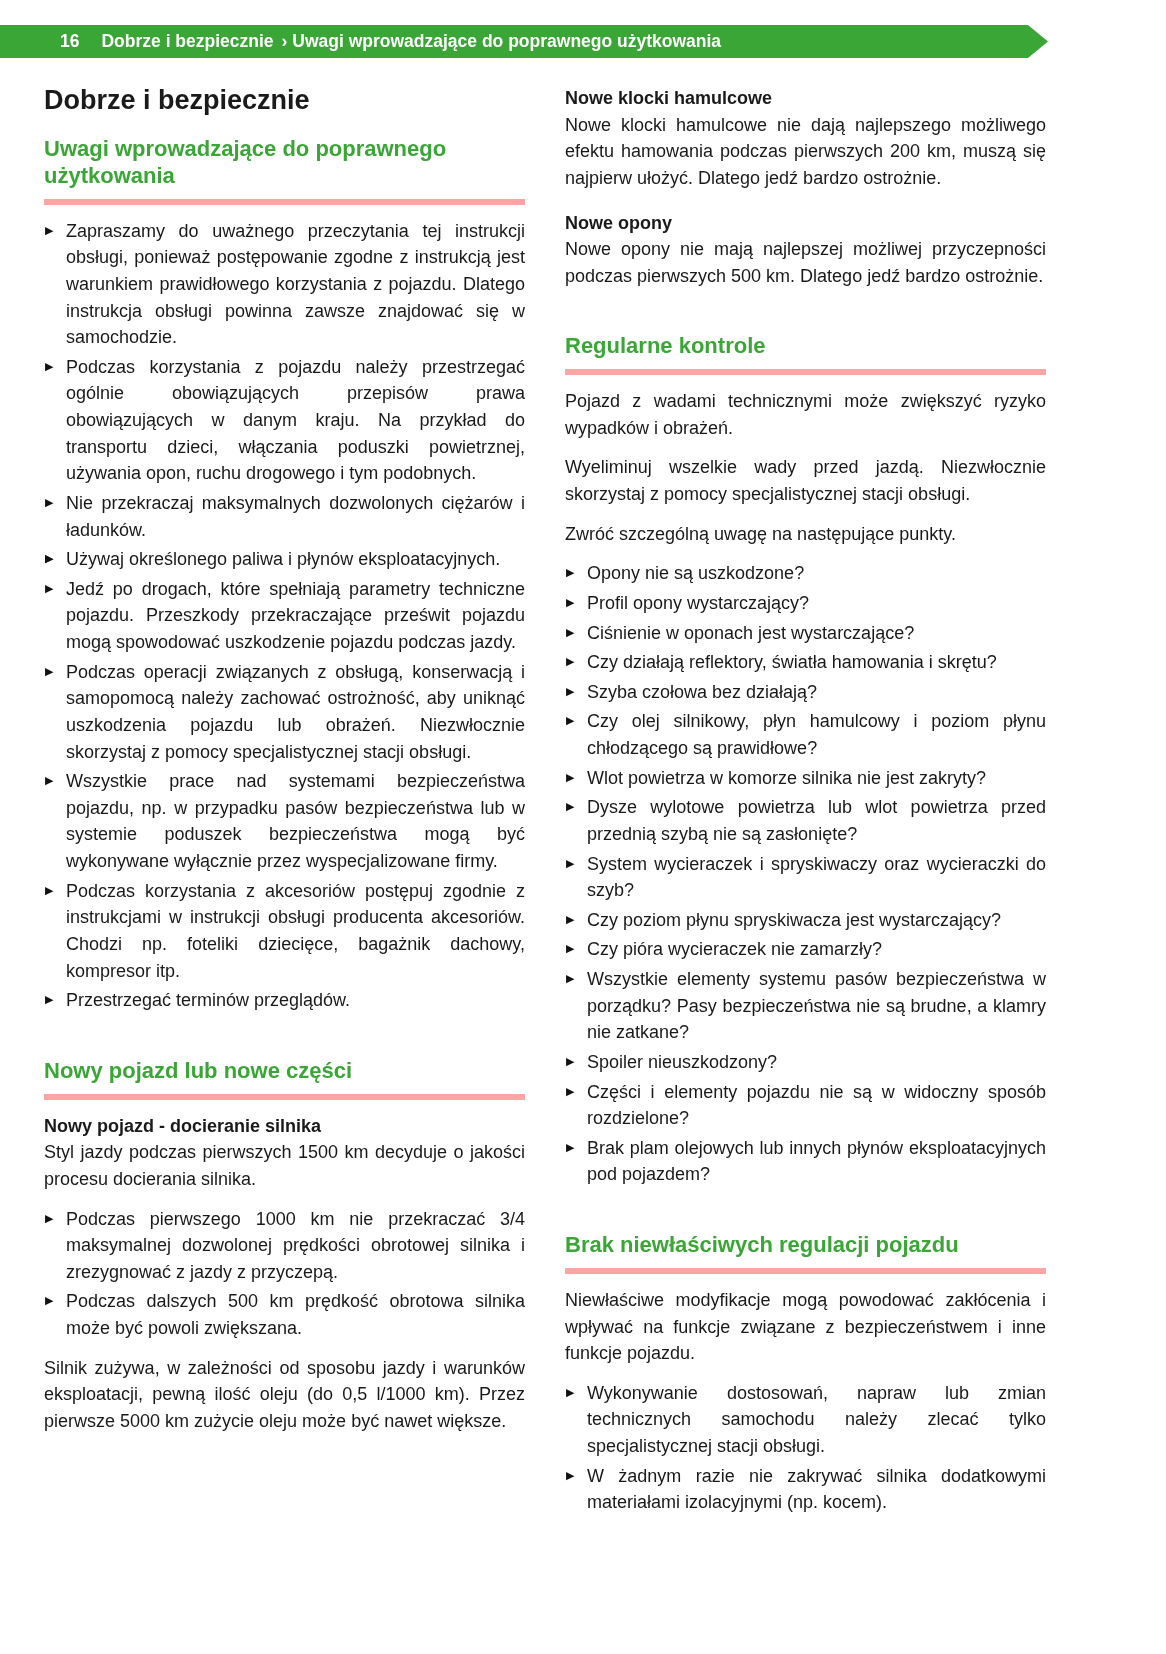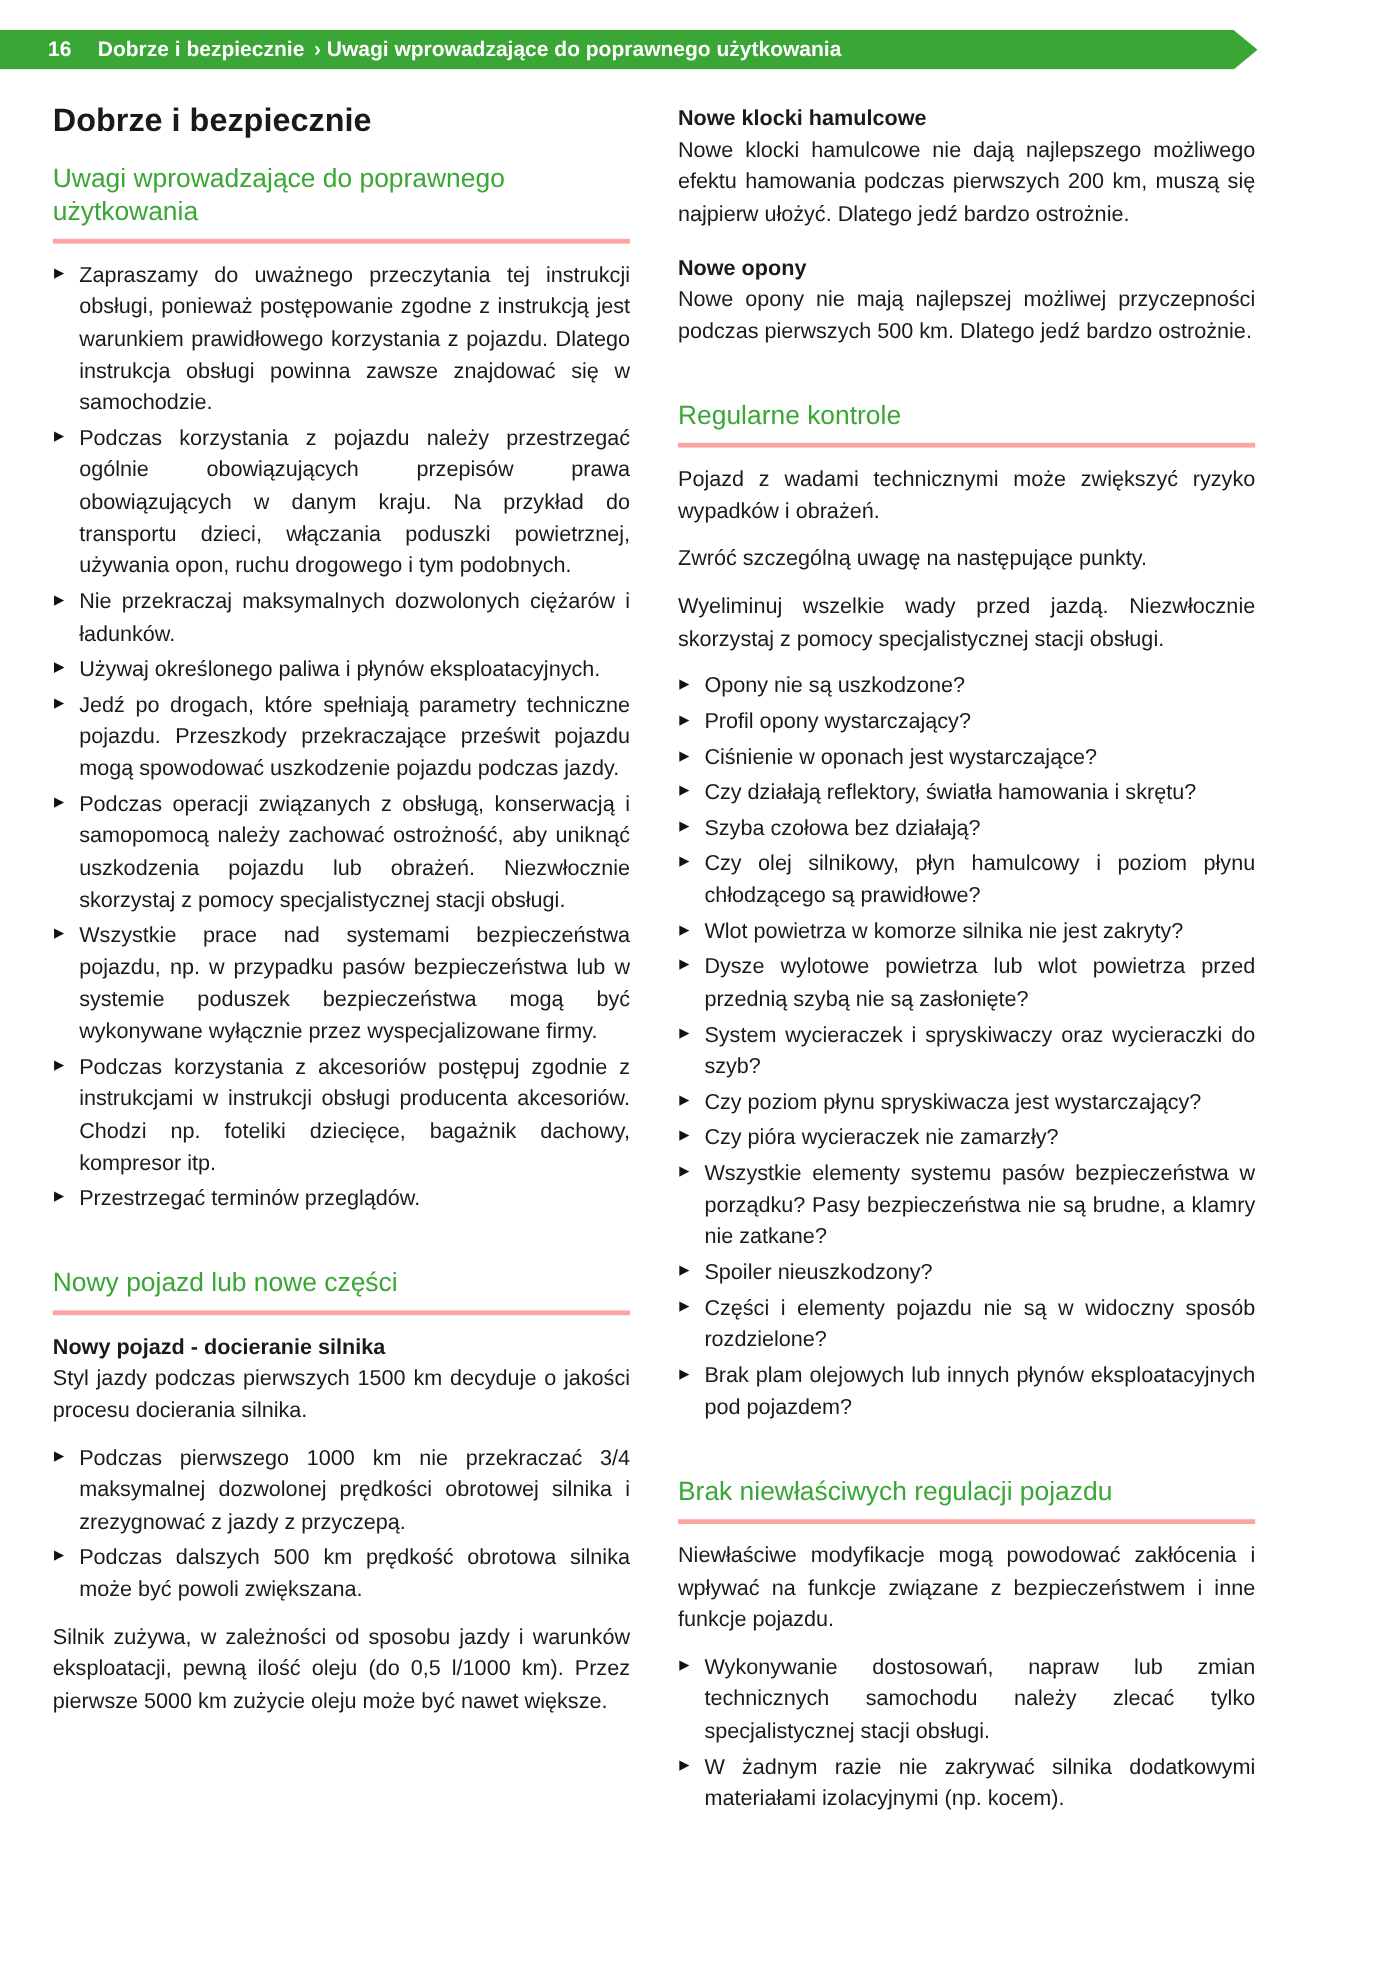--- a/index.html
+++ b/index.html
@@ -14,21 +14,21 @@
 
   
   .topbar {
     margin-top:25px;
     width:1048px;
     height:33px;
     background:var(--green);
     color:#ffffff;
     display:flex;
     align-items:center;
-    padding-left:40px;
+    padding-left:60px;
     font-size:17.5px;
     clip-path:polygon(0 0, calc(100% - 20px) 0, 100% 50%, calc(100% - 20px) 100%, 0 100%);
   }
   .topbar .pn { font-weight:bold; margin-right:22px; }
   .topbar .chapter { font-weight:bold; margin-right:8px; }
   .topbar .crumb { font-weight:bold; }
 
   
   .cols {
     display:flex;
@@ -40,24 +40,24 @@
 
   h1 {
     font-size:27px;
     font-weight:bold;
     line-height:1.15;
     margin-bottom:20px;
   }
   h2.green {
     color:var(--green);
     font-size:22px;
-    font-weight:normal;
+    font-weight:bold;
     line-height:1.22;
     padding-bottom:9px;
-    border-bottom:4px solid #fca5a5;
+    border-bottom:6px solid #fca5a5;
     margin-bottom:13px;
   }
   section + section, .gapsec { margin-top:44px; }
 
   p {
     text-align:justify;
     hyphens:auto;
     -webkit-hyphens:auto;
     margin-bottom:13px;
   }
@@ -146,22 +146,22 @@
     </section>
 
     <section style="margin-top:18px;">
       <p class="bold">Nowe opony</p>
       <p>Nowe opony nie mają najlepszej możliwej przyczepności podczas pierwszych 500 km. Dlatego jedź bardzo ostrożnie.</p>
     </section>
 
     <section class="gapsec">
       <h2 class="green">Regularne kontrole</h2>
       <p>Pojazd z wadami technicznymi może zwiększyć ryzyko wypadków i obrażeń.</p>
+      <p>Wyeliminuj wszelkie wady przed jazdą. Niezwłocznie skorzystaj z pomocy specjalistycznej stacji obsługi.</p>
       <p>Zwróć szczególną uwagę na następujące punkty.</p>
-      <p>Wyeliminuj wszelkie wady przed jazdą. Niezwłocznie skorzystaj z pomocy specjalistycznej stacji obsługi.</p>
       <ul class="bullets">
 
           <li><span class="tri">▶</span><span>Opony nie są uszkodzone?</span></li>
 
           <li><span class="tri">▶</span><span>Profil opony wystarczający?</span></li>
 
           <li><span class="tri">▶</span><span>Ciśnienie w oponach jest wystarczające?</span></li>
 
           <li><span class="tri">▶</span><span>Czy działają reflektory, światła hamowania i skrętu?</span></li>
 

